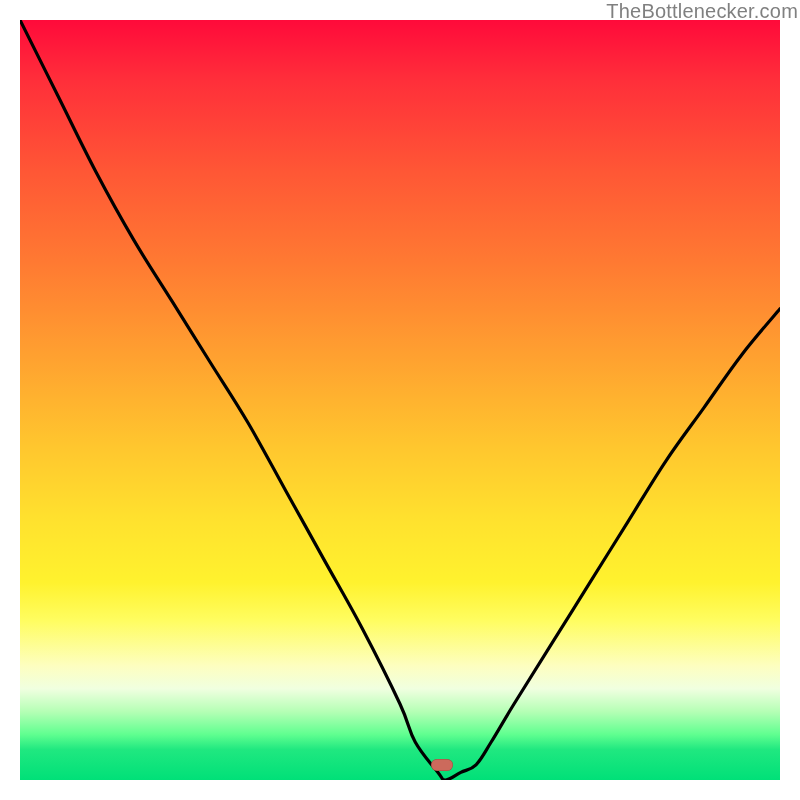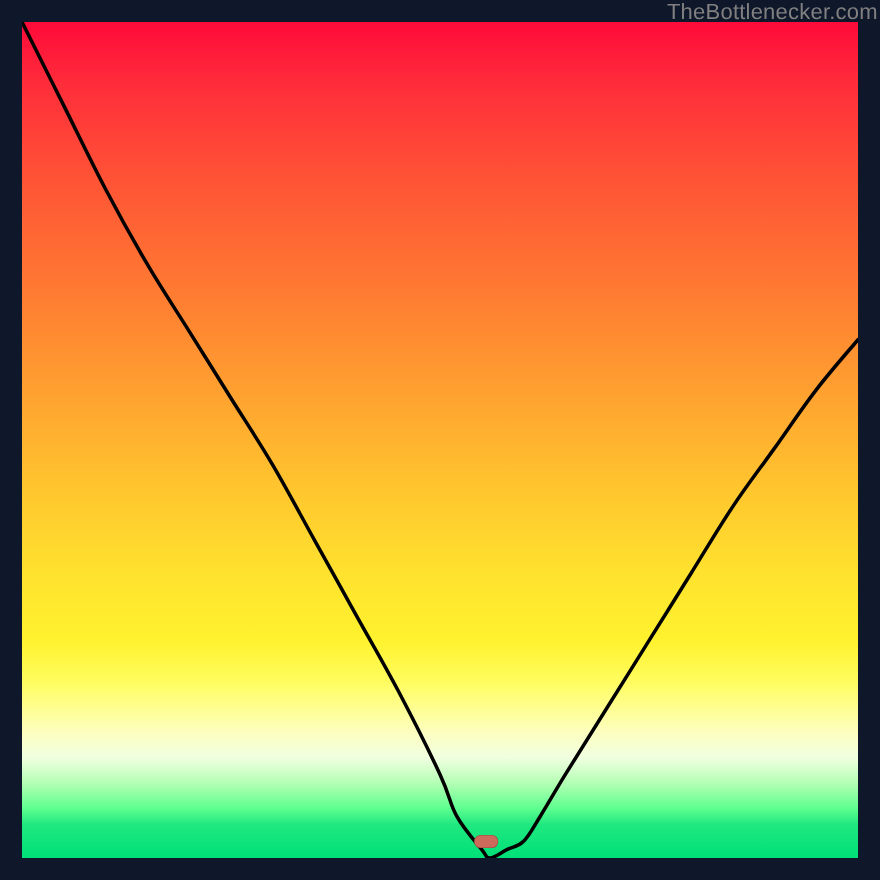--- a/index.html
+++ b/index.html
@@ -10,21 +10,21 @@
     background: #000;
     overflow: hidden;
     font-family: Arial, Helvetica, sans-serif;
   }
   .frame {
     position: absolute;
     left: 0;
     top: 0;
     width: 800px;
     height: 800px;
-    background: #0f172a;
+    background: #ffffff;
   }
   .plot-area {
     position: absolute;
     left: 20px;
     top: 20px;
     width: 760px;
     height: 760px;
     overflow: hidden;
   }
   .gradient-bg {

